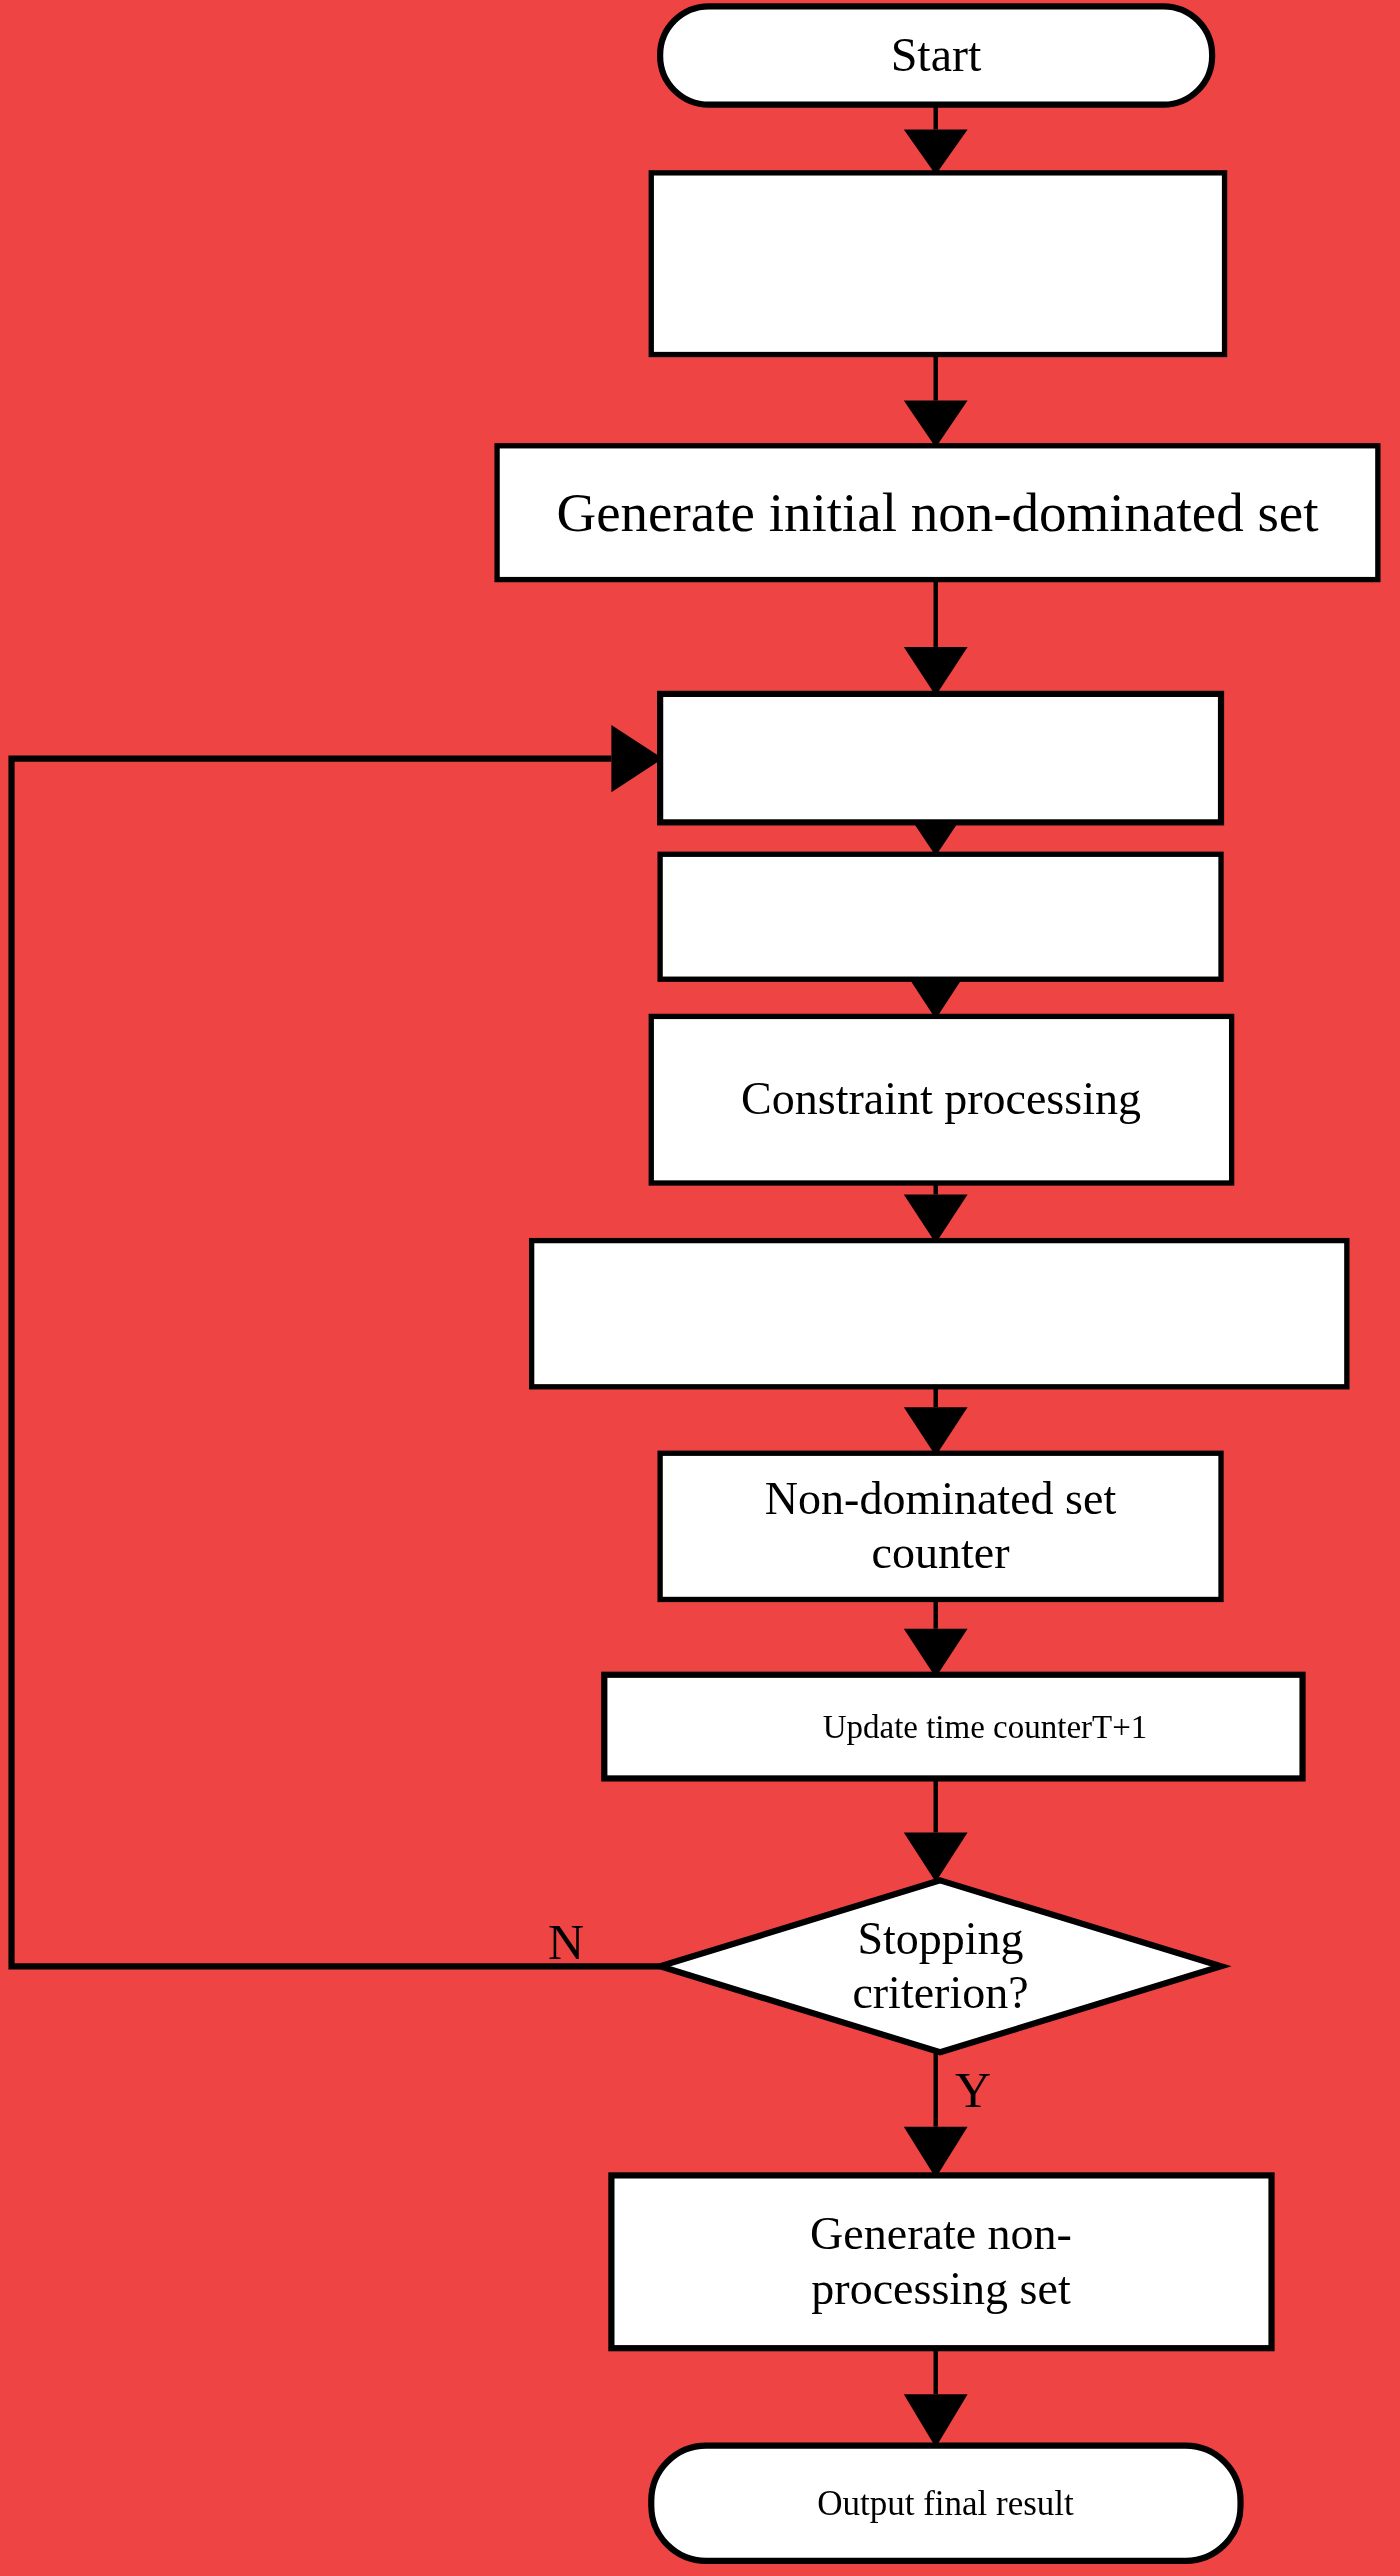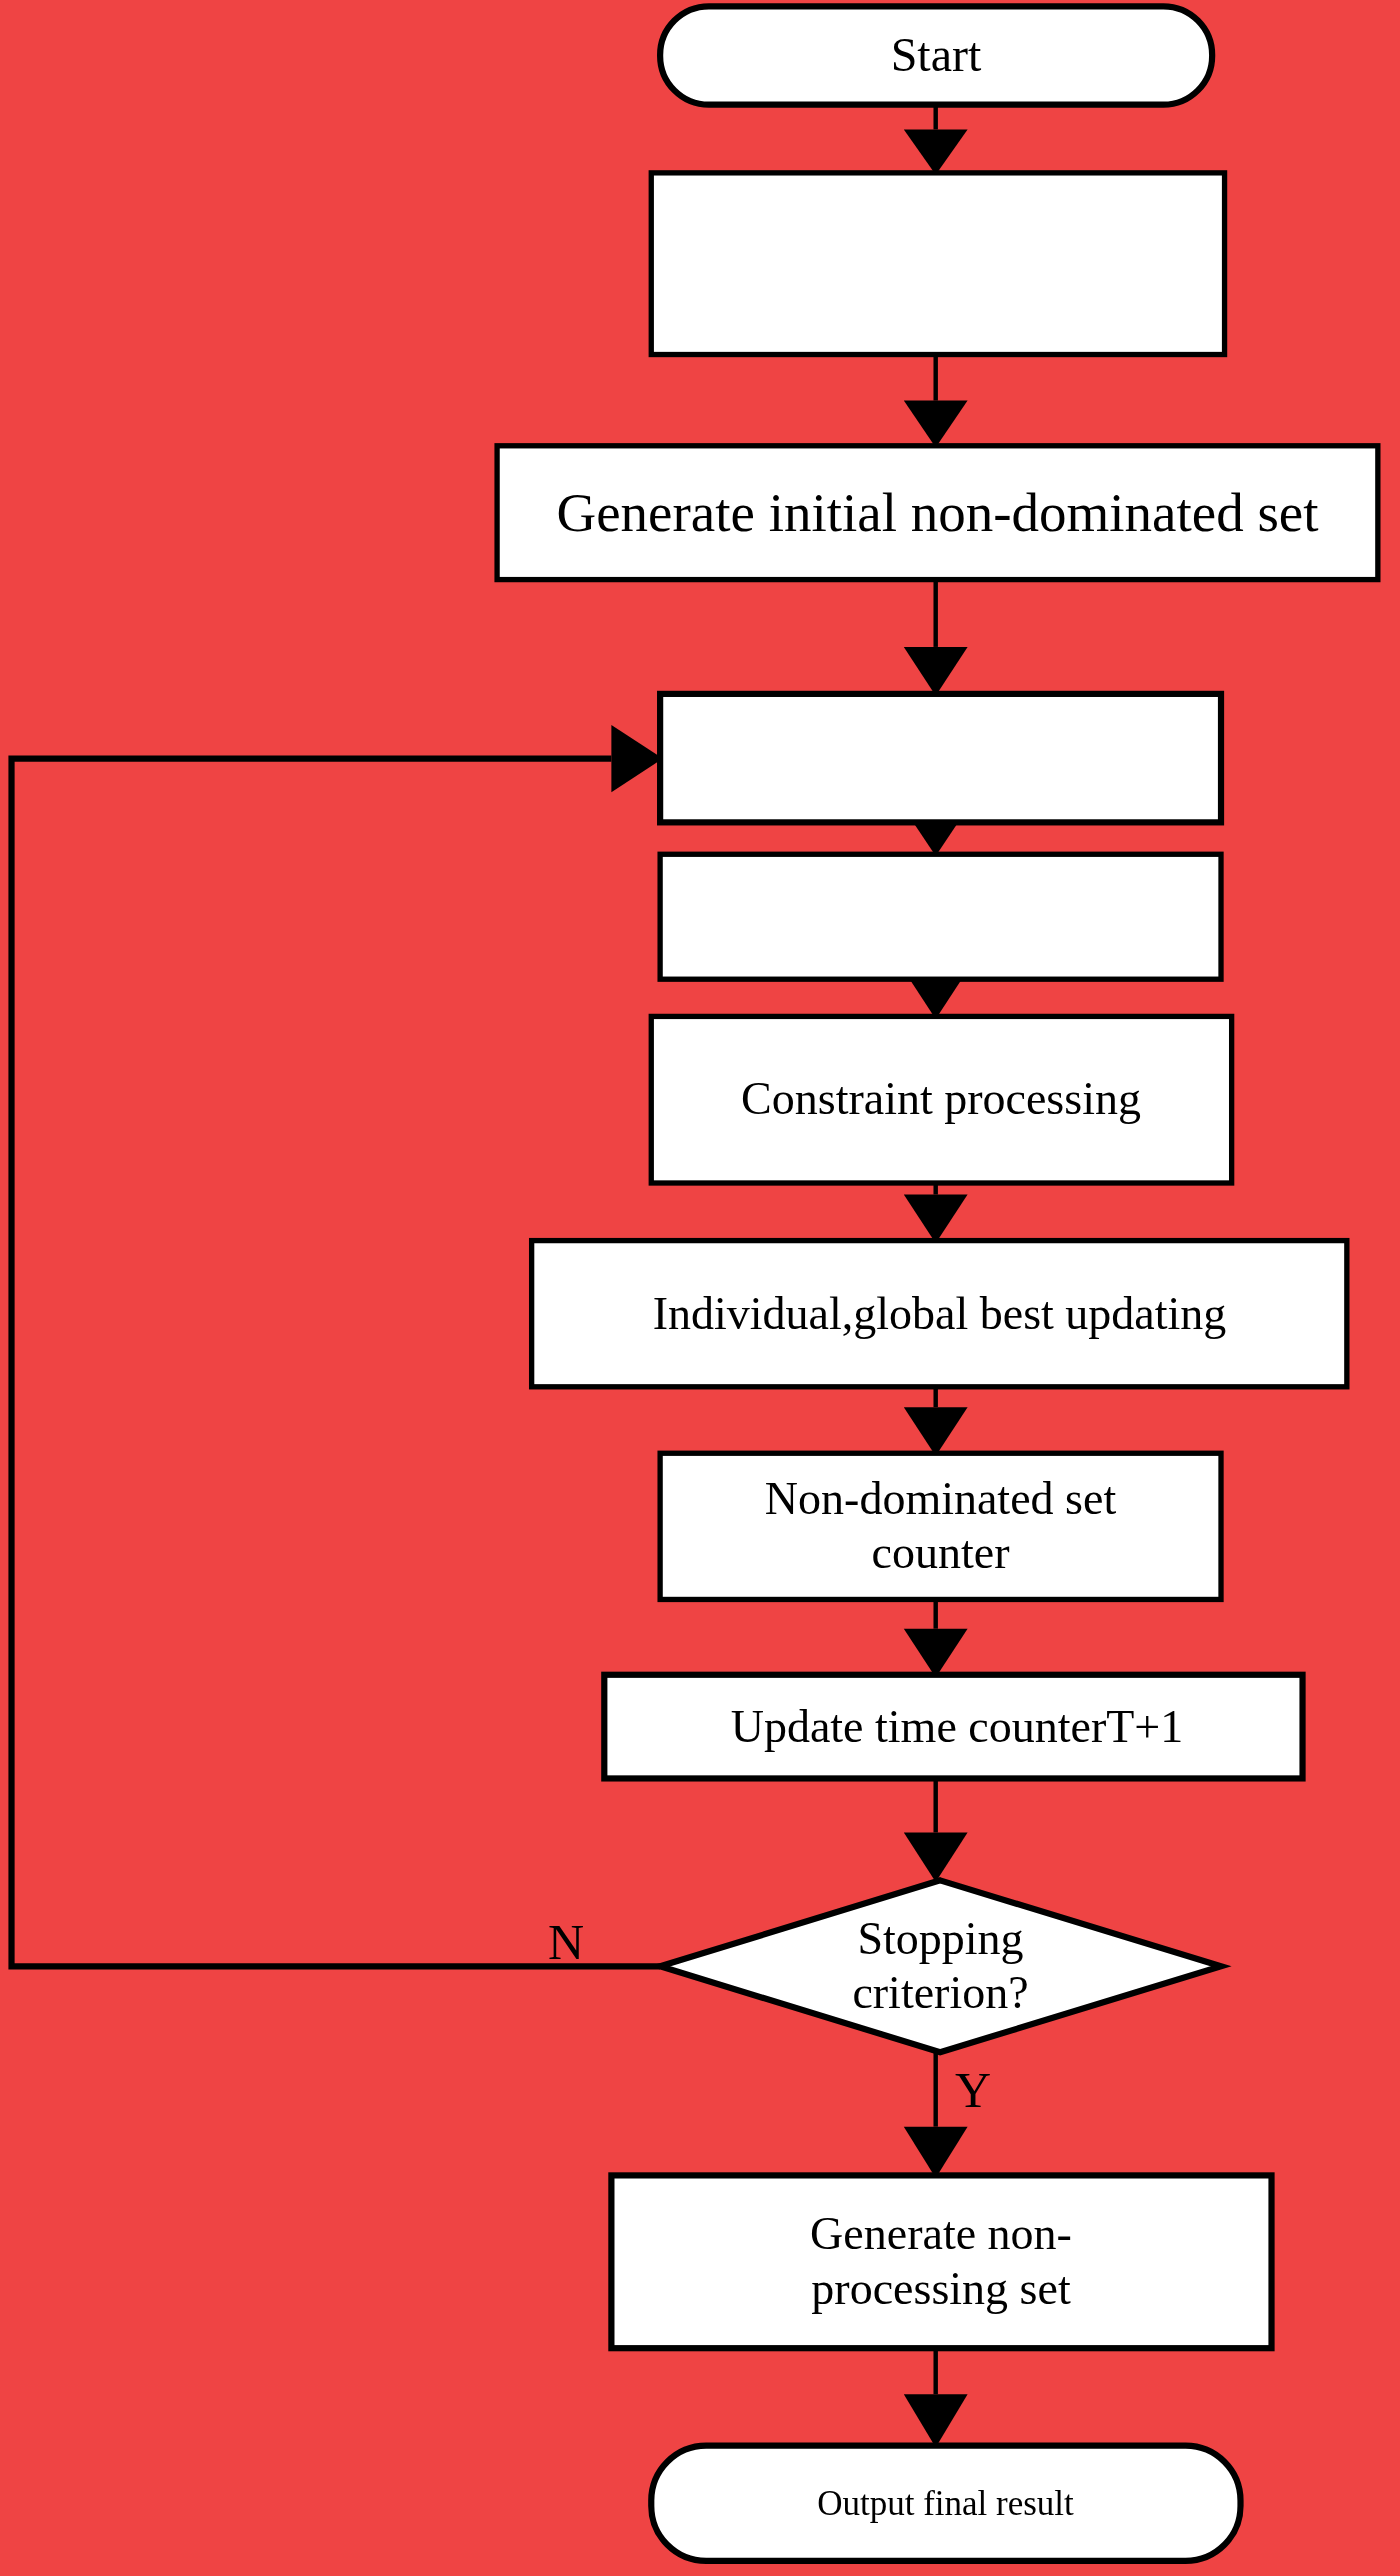--- a/index.html
+++ b/index.html
@@ -144,26 +144,25 @@
 
   <div class="node-label" style="left:660px; top:6.2px; width:552px; height:98px; font-size:48px;">Start</div>
 
 
   <div class="node-label" style="left:497px; top:446px; width:881px; height:134px; font-size:55px;">Generate initial non-dominated set</div>
 
 
 
   <div class="node-label" style="left:651px; top:1016px; width:580px; height:167px; font-size:46px;">Constraint processing</div>
 
-  <div class="node-label" style="left:532px; top:1241px; width:815px; height:146px; font-size:46px;">Individual,global best updating</div>
 
   <div class="node-label" style="left:660px; top:1453px; width:561px; height:146px; font-size:46px;">Non-dominated set
 counter</div>
 
-  <div class="node-label" style="left:608px; top:1675px; width:698px; height:104px; font-size:46px;">Update time counterT+1</div>
+  <div class="node-label" style="left:636px; top:1675px; width:698px; height:104px; font-size:33px;">Update time counterT+1</div>
 
   <div class="node-label" style="left:660px; top:1880px; width:561px; height:172px; font-size:46px;">Stopping
 criterion?</div>
 
   <div class="node-label" style="left:611px; top:2175px; width:660px; height:173px; font-size:46px;">Generate non-
 processing set</div>
 
   <div class="node-label" style="left:651px; top:2446px; width:589px; height:115px; font-size:35px;">Output final result</div>
 
   <div class="edge-label" style="left:548px; top:1917px; font-size:50px;">N</div>

